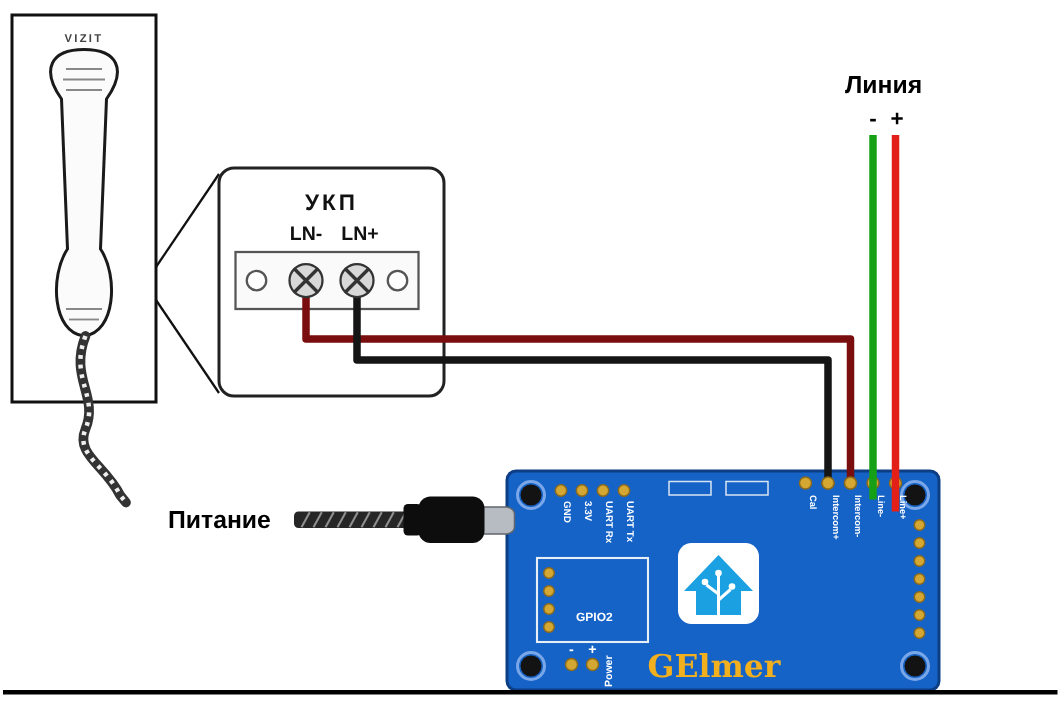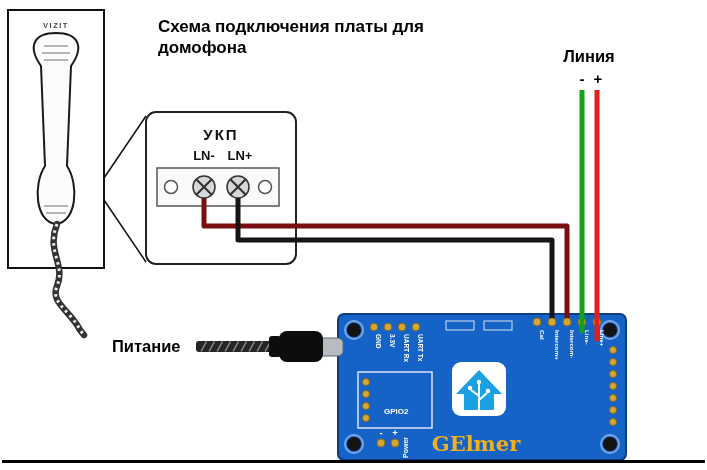--- a/index.html
+++ b/index.html
@@ -19,21 +19,20 @@
   .t-gpio{font-size:8px;font-weight:bold;fill:#fff;}
   .t-pwr{font-size:9.5px;font-weight:bold;fill:#fff;}
   .t-pwrlab{font-size:7px;font-weight:bold;fill:#fff;}
   .t-gelmer{font-size:21px;font-weight:bold;font-family:"DejaVu Serif",serif;}
 </style>
 </head>
 <body>
 
 <div class="stage">
 
-  <div class="title">Схема подключения платы для домофона</div>
 
   <svg width="707" height="470" viewBox="0 0 707 470" xmlns="http://www.w3.org/2000/svg">
 
     <g>
       <rect x="8" y="10" width="96" height="258" fill="#ffffff" stroke="#111" stroke-width="2"></rect>
       <text x="56" y="28" text-anchor="middle" class="t-tiny">VIZIT</text>
       <path d="M41,66 C27,46 34,33 56,33 C78,33 85,46 71,66 L67,166 C79,184 77,222 56,224 C35,222 33,184 45,166 Z" fill="#fbfbfb" stroke="#1a1a1a" stroke-width="2"></path>
       <g stroke="#888" stroke-width="1.2">
         <line x1="44" y1="46" x2="68" y2="46"></line>
         <line x1="42" y1="53" x2="70" y2="53"></line>

